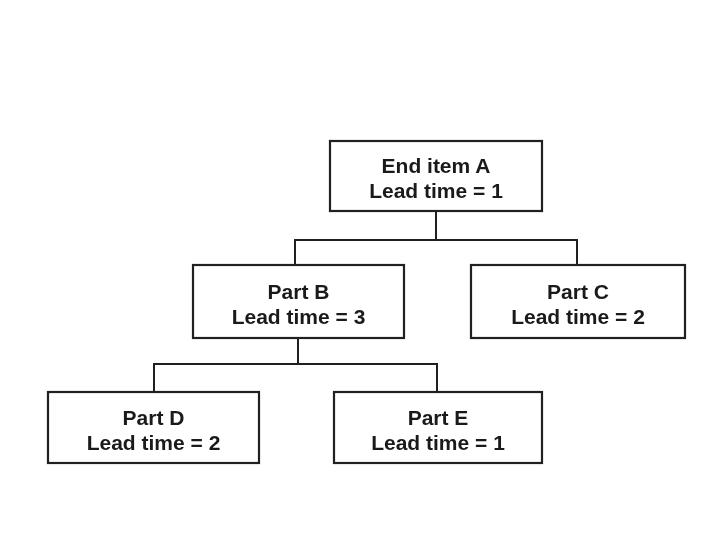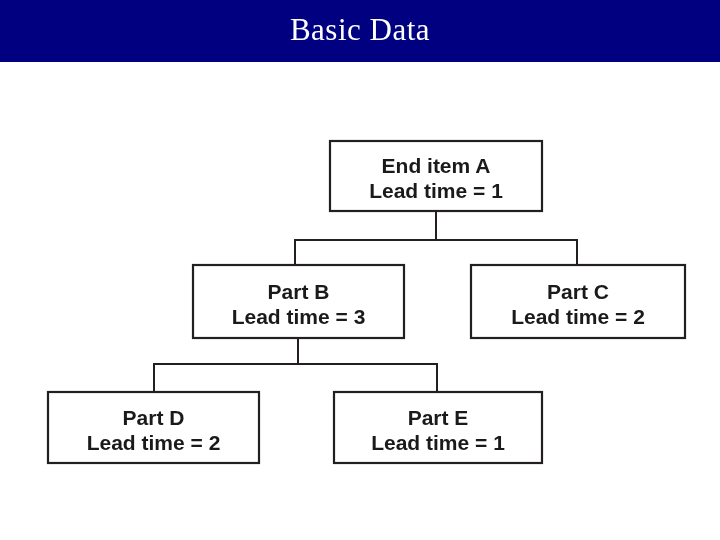--- a/index.html
+++ b/index.html
@@ -74,23 +74,20 @@
     fill: #1a1a1a;
     text-anchor: middle;
     dominant-baseline: alphabetic;
   }
 </style>
 </head>
 <body>
 
 <div id="slide">
 
-  <div id="title-bar">
-    <div id="title-text">Basic Data</div>
-  </div>
 
   <div id="diagram-area">
     <svg id="bom-tree" viewBox="0 0 720 478" xmlns="http://www.w3.org/2000/svg">
 
       <g id="connector-layer">
           <polyline class="connector" points="432,149 432,178"></polyline>
           <polyline class="connector" points="291,178 573,178"></polyline>
           <polyline class="connector" points="291,178 291,203"></polyline>
           <polyline class="connector" points="573,178 573,203"></polyline>
           <polyline class="connector" points="294,276 294,302"></polyline>

